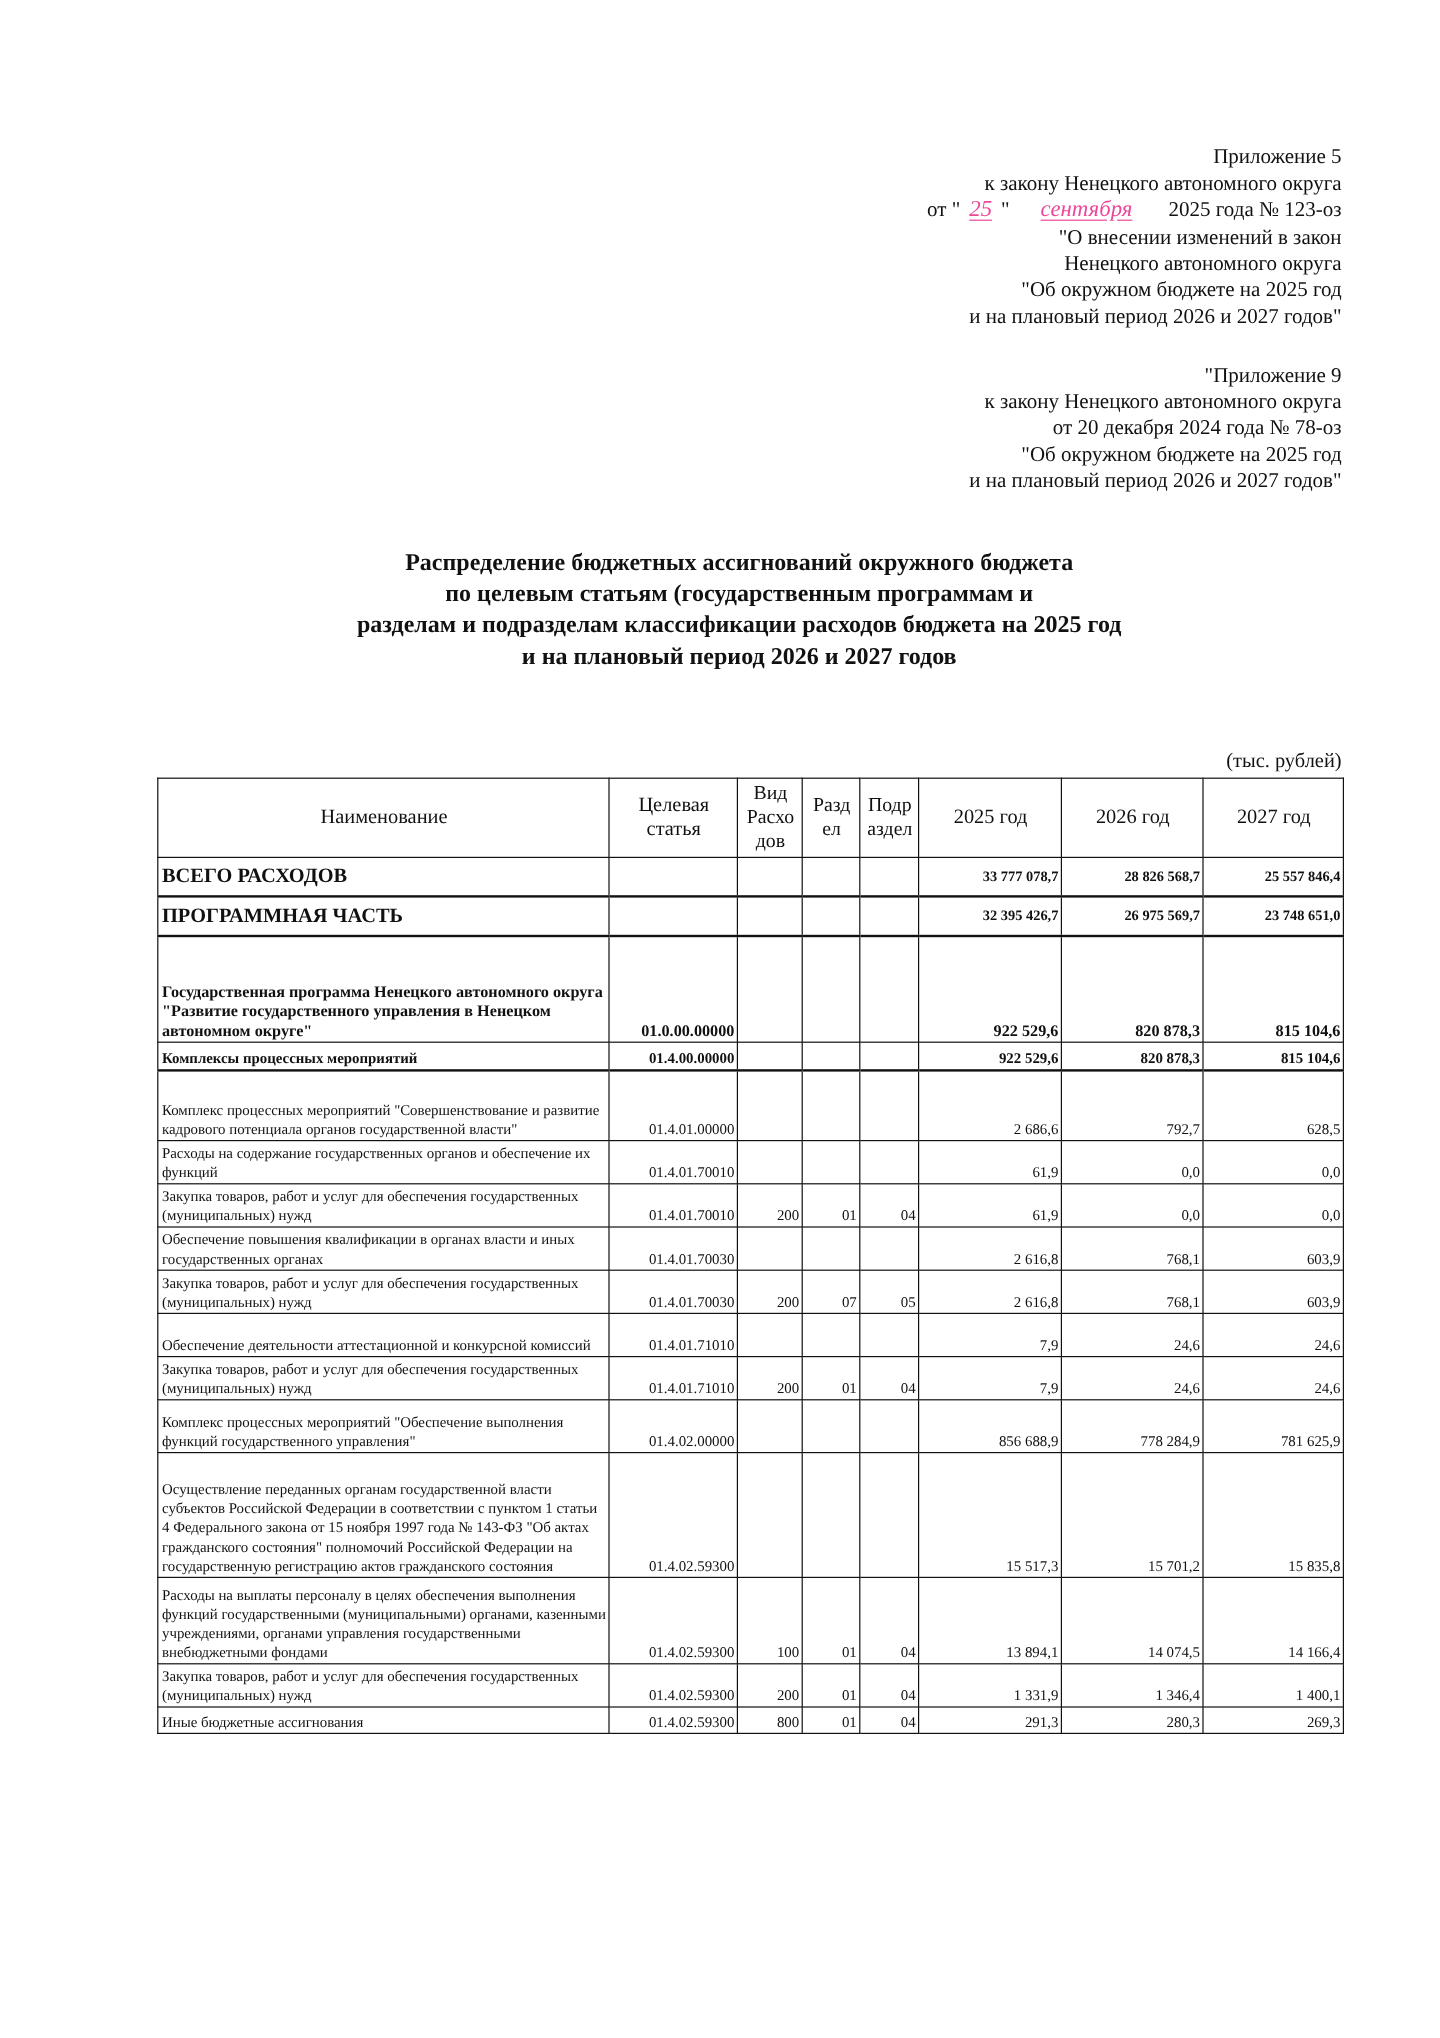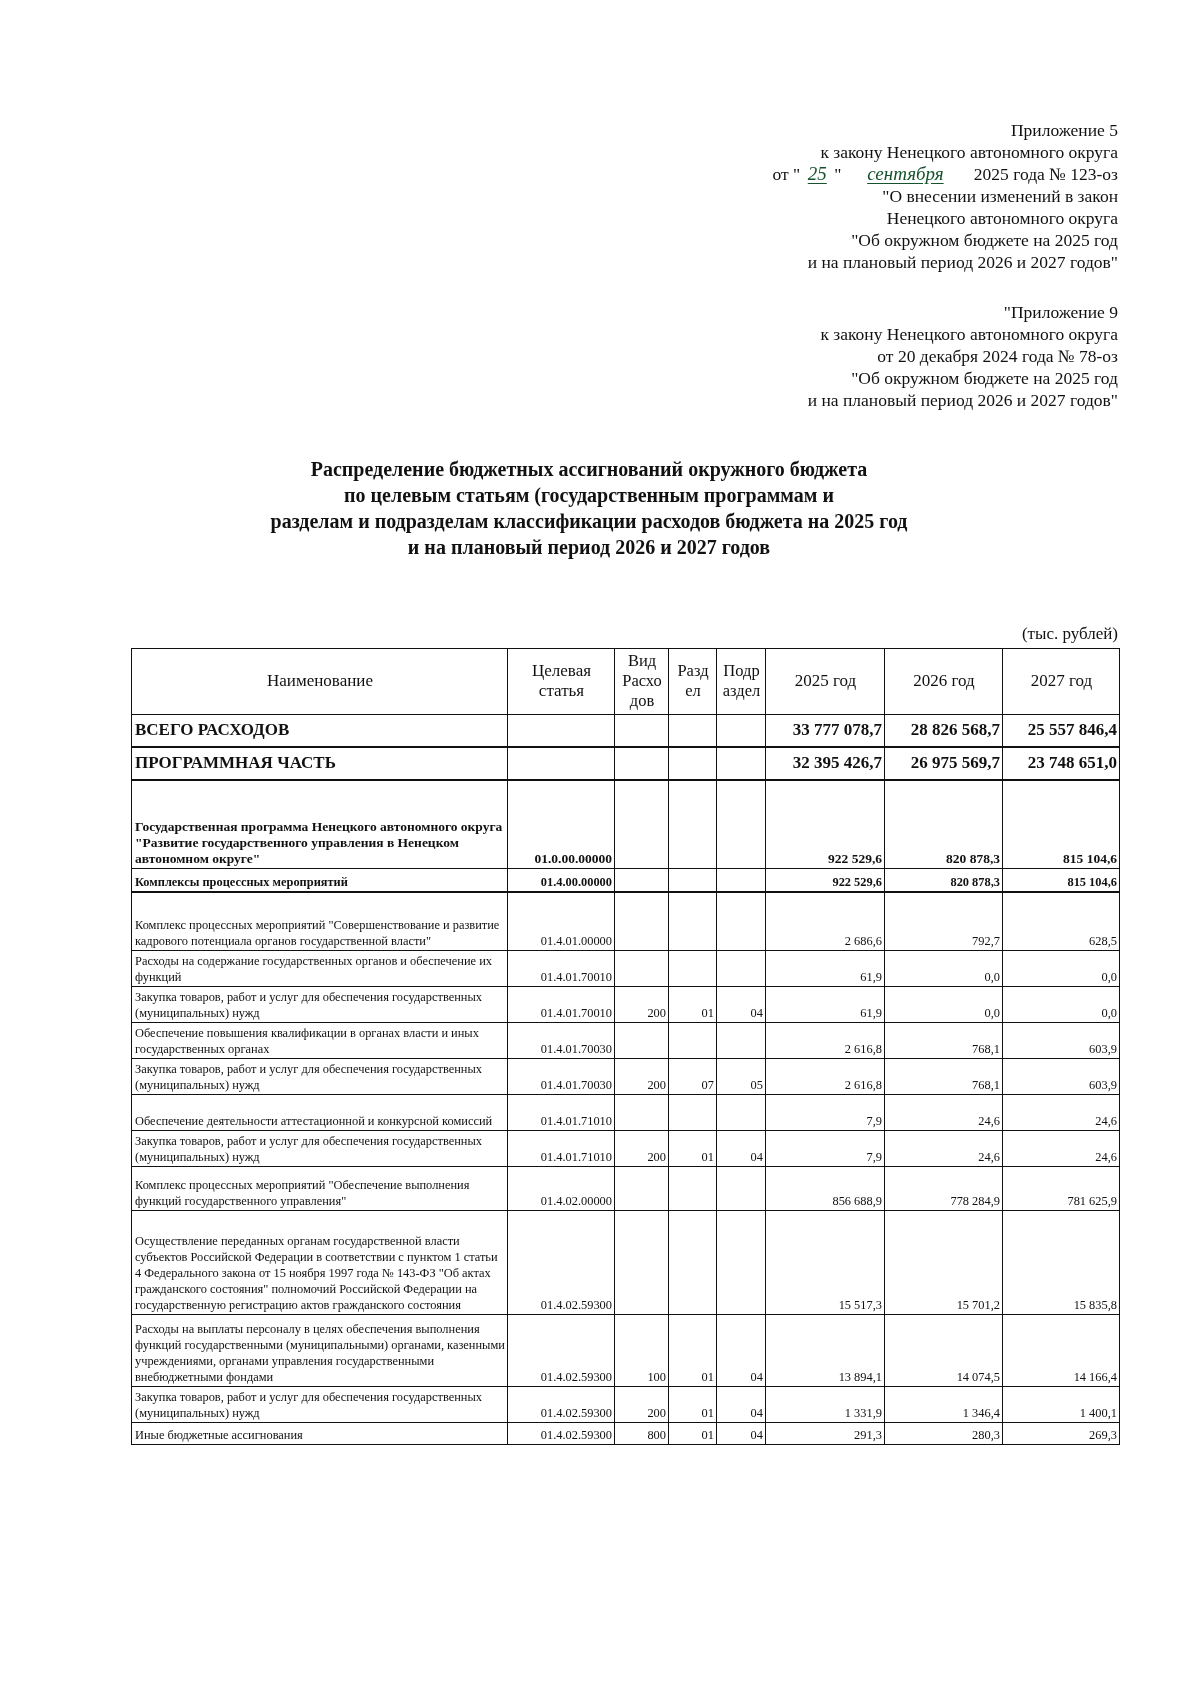--- a/index.html
+++ b/index.html
@@ -1,38 +1,38 @@
 <!DOCTYPE html>
 <html><head>
 <meta charset="utf-8">
 <style>
   html, body { margin: 0; padding: 0; background: #ffffff; }
   body { width: 1200px; height: 1698px; position: relative; overflow: hidden;
          font-family: "Liberation Serif", "DejaVu Serif", serif; color: #111; }
   .header-block { position: absolute; right: 82px; text-align: right; font-size: 17.5px; line-height: 22px; }
   #h1 { top: 119px; }
   #h2 { top: 301px; }
-  .hw { font-family: "Liberation Serif", serif; font-style: italic; font-size: 19px; color: #14532d;
+  .hw { font-family: "Liberation Serif", serif; font-style: italic; font-size: 19px; color: #ec4899;
         display: inline-block; text-decoration: underline; text-underline-offset: 3px; }
   .hw.day { min-width: 34px; text-align: center; }
   .hw.month { min-width: 120px; text-align: center; margin: 0 4px; }
-  .title { position: absolute; top: 456px; left: 209px; width: 760px; text-align: center;
+  .title { position: absolute; top: 456px; left: 236px; width: 760px; text-align: center;
            font-weight: bold; font-size: 20px; line-height: 26px; }
   .units { position: absolute; top: 624px; right: 82px; font-size: 17px; }
   table.budget { position: absolute; top: 648px; left: 131px; width: 988px; border-collapse: collapse;
                  table-layout: fixed; }
   table.budget td, table.budget th { border: 1.3px solid #111; padding: 0 2px 1px 3px; vertical-align: bottom; }
   th { font-weight: normal; font-size: 17px; vertical-align: middle !important; text-align: center; line-height: 20px; }
   th.small { font-size: 16.5px; }
   td { font-size: 12.4px; line-height: 16px; }
   td.num { text-align: right; }
   td.code { text-align: right; font-size: 12.4px; }
   td.c { text-align: right; }
   tr.total td { font-weight: bold; font-size: 17px; height: 30px; vertical-align: middle; border-bottom-width: 2px; }
-  tr.total td.num { font-size: 17px; }
+  tr.total td.num { font-size: 12px; }
   tr.prog td { font-weight: bold; font-size: 13.5px; }
   tr.bold td { font-weight: bold; margin-top: 32px; }
   tr.thickb td { border-bottom-width: 2px; }
 </style>
 </head>
 <body>
 
 <div class="header-block" id="h1">
   <div>Приложение 5</div>
   <div>к закону Ненецкого автономного округа</div>

